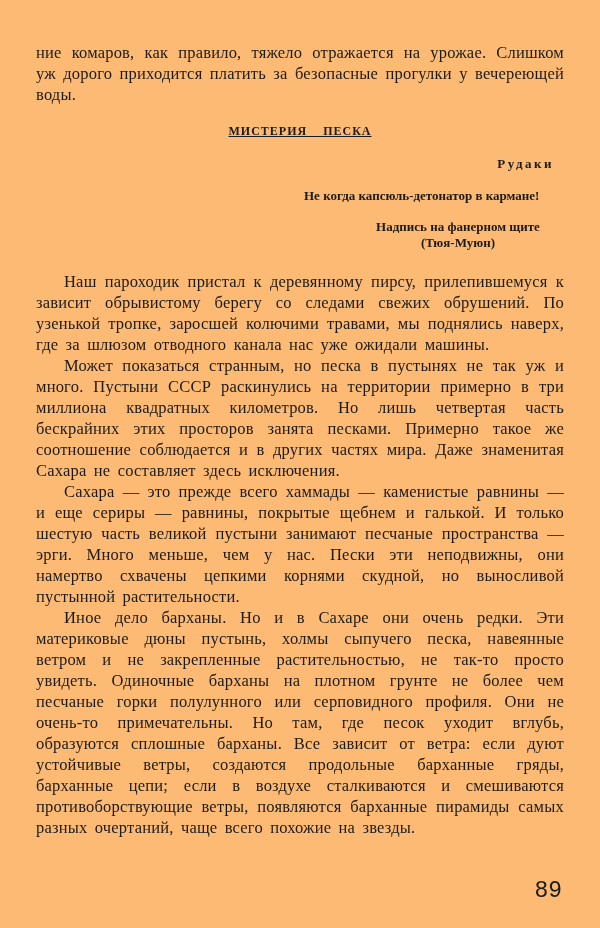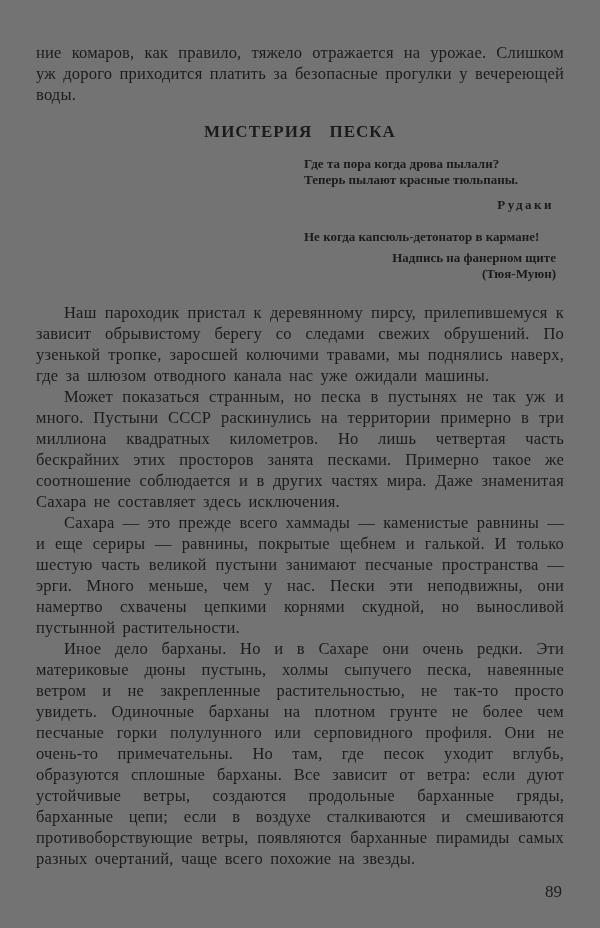--- a/index.html
+++ b/index.html
@@ -6,45 +6,46 @@
     margin: 0;
     padding: 0;
     background: #8a8a86;
   }
   .page {
     position: relative;
     width: 600px;
     height: 928px;
     margin: 0 auto;
     box-sizing: border-box;
-    background: #737373;
+    background: #fdba74;
     color: #1b1b1b;
     font-family: "Liberation Serif", "DejaVu Serif", serif;
     font-size: 16.5px;
     line-height: 21px;
     padding: 42px 36px 0 36px;
     overflow: hidden;
   }
   .par {
     margin: 0;
     text-align: justify;
     text-indent: 28px;
     word-spacing: 3px;
     letter-spacing: 0.2px;
   }
   .no-indent {
     text-indent: 0;
   }
   .heading {
     margin: 16px 0 14px 0;
     text-align: center;
-    font-size: 17px;
+    font-size: 12px;
     font-weight: bold;
     letter-spacing: 1px;
     word-spacing: 12px;
+    text-decoration: underline;
   }
   .epigraph-block {
     width: 252px;
     margin: 0 8px 20px auto;
     font-size: 13px;
     line-height: 16px;
     font-weight: bold;
   }
   .poem {
     white-space: pre-line;
@@ -52,44 +53,43 @@
   }
   .poem-attr {
     margin: 9px 2px 16px 0;
     text-align: right;
     letter-spacing: 2.5px;
   }
   .quote {
     text-align: justify;
   }
   .quote-attr {
-    margin-top: 5px;
+    margin-top: 15px;
     padding-left: 56px;
     white-space: pre-line;
-    text-align: right;
+    text-align: center;
   }
   .page-number {
     position: absolute;
     right: 38px;
     bottom: 26px;
-    font-size: 17px;
+    font-size: 23px;
+    font-family: Liberation Mono, monospace;
   }
 </style>
 </head>
 <body>
 
 <div class="page">
 
   <p class="par no-indent">ние комаров, как правило, тяжело отражается на урожае. Слишком уж дорого приходится платить за безопасные прогулки у вечереющей воды.</p>
 
   <h2 class="heading">МИСТЕРИЯ ПЕСКА</h2>
 
   <div class="epigraph-block">
-    <div class="poem">Где та пора когда дрова пылали?
-Теперь пылают красные тюльпаны.</div>
     <div class="poem-attr">Рудаки</div>
     <div class="quote">Не когда капсюль-детонатор в кармане!</div>
     <div class="quote-attr">Надпись на фанерном щите
 (Тюя-Муюн)</div>
   </div>
 
   <p class="par">Наш пароходик пристал к деревянному пирсу, прилепившемуся к зависит обрывистому берегу со следами свежих обрушений. По узенькой тропке, заросшей колючими травами, мы поднялись наверх, где за шлюзом отводного канала нас уже ожидали машины.</p>
 
 
   <p class="par">Может показаться странным, но песка в пустынях не так уж и много. Пустыни СССР раскинулись на территории примерно в три миллиона квадратных километров. Но лишь четвертая часть бескрайних этих просторов занята песками. Примерно такое же соотношение соблюдается и в других частях мира. Даже знаменитая Сахара не составляет здесь исключения.</p>

